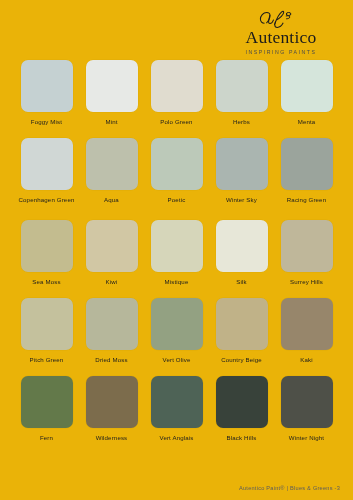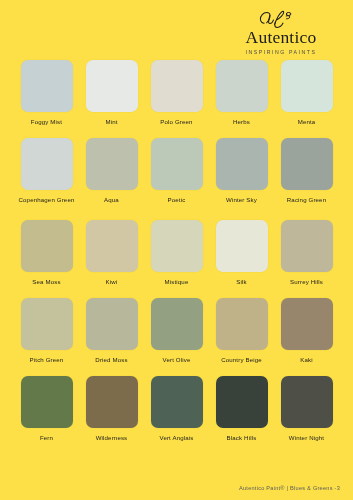--- a/index.html
+++ b/index.html
@@ -12,21 +12,21 @@
     background: #ffffff;
     font-family: "Liberation Sans", sans-serif;
     overflow: hidden;
     position: relative;
   }
   .page {
     width: 353px;
     height: 500px;
     position: relative;
     box-sizing: border-box;
-    background: #fde047;
+    background: #eab308;
   }
 
   
   .header {
     position: absolute;
     top: 10px;
     right: 12px;
     width: 120px;
     text-align: center;
   }

